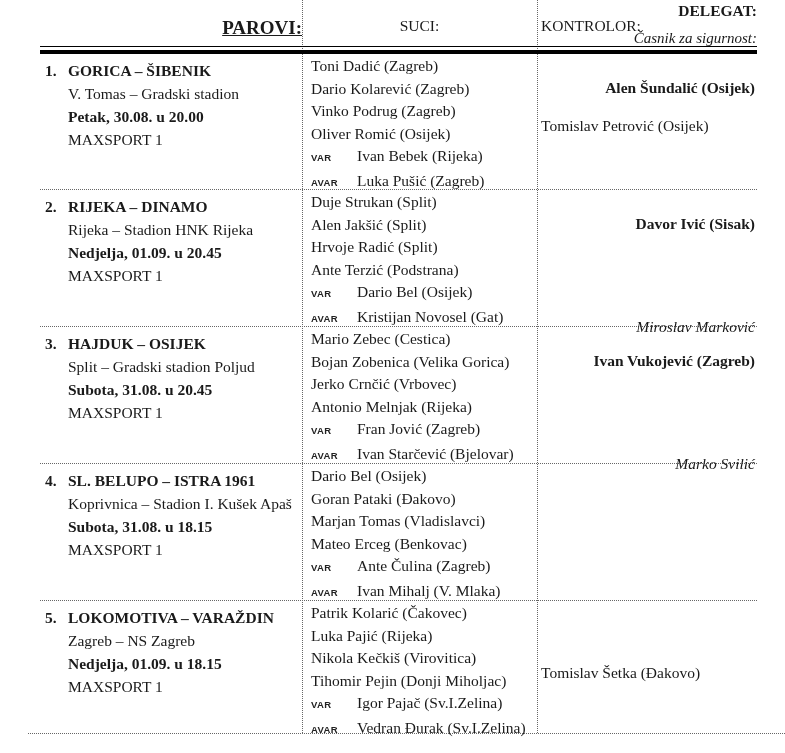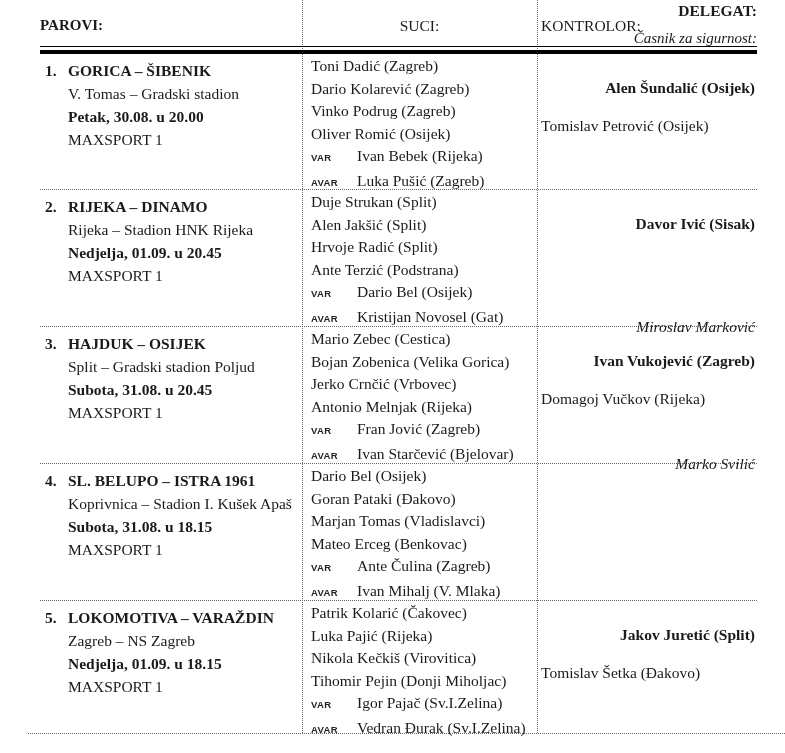--- a/index.html
+++ b/index.html
@@ -11,21 +11,21 @@
     color:#1a1a1a;
     overflow:hidden;
   }
   
   .vline{position:absolute;top:0;height:733px;width:0;border-left:1px dotted #666;}
   .vline1{left:302px;}
   .vline2{left:537px;}
 
   
   .h-delegat{position:absolute;top:2px;right:28px;font-weight:bold;font-size:15.5px;}
-  .h-parovi{position:absolute;top:17px;left:40px;width:262px;text-align:left;font-weight:bold;font-size:15px;}
+  .h-parovi{position:absolute;top:17px;left:40px;width:262px;text-align:right;font-weight:bold;font-size:19px;text-decoration:underline;}
   .h-suci{position:absolute;top:17px;left:302px;width:235px;text-align:center;font-size:15.5px;}
   .h-kontrolor{position:absolute;top:17px;left:541px;font-size:15.5px;}
   .h-casnik{position:absolute;top:30px;right:28px;font-style:italic;font-size:15px;}
 
   
   .double-rule{
     position:absolute;top:46px;left:40px;right:28px;height:3px;
     border-top:1px solid #000;border-bottom:4px solid #000;
   }
 
@@ -162,21 +162,20 @@
           <span class="varlabel">VAR</span>
           <span>Fran Jović (Zagreb)</span>
         </div>
         <div class="varline">
           <span class="varlabel">AVAR</span>
           <span>Ivan Starčević (Bjelovar)</span>
         </div>
       </div>
       <div class="col3">
         <div class="delegat">Ivan Vukojević (Zagreb)</div>
-        <div class="kontrolor">Domagoj Vučkov (Rijeka)</div>
         <div class="casnik">Marko Svilić</div>
       </div>
     </div>
 
     <div class="row r3">
       <div class="col1">
         <div class="match-line">
           <span class="num">4.</span>
           <span>SL. BELUPO – ISTRA 1961</span>
         </div>
@@ -218,21 +217,20 @@
         <div class="varline">
           <span class="varlabel">VAR</span>
           <span>Igor Pajač (Sv.I.Zelina)</span>
         </div>
         <div class="varline">
           <span class="varlabel">AVAR</span>
           <span>Vedran Đurak (Sv.I.Zelina)</span>
         </div>
       </div>
       <div class="col3">
-        <div class="delegat">Jakov Juretić (Split)</div>
         <div class="kontrolor">Tomislav Šetka (Đakovo)</div>
         <div class="casnik"></div>
       </div>
     </div>
 
   </div>
 
   <div class="bottom-rule"></div>
 
 </div>

